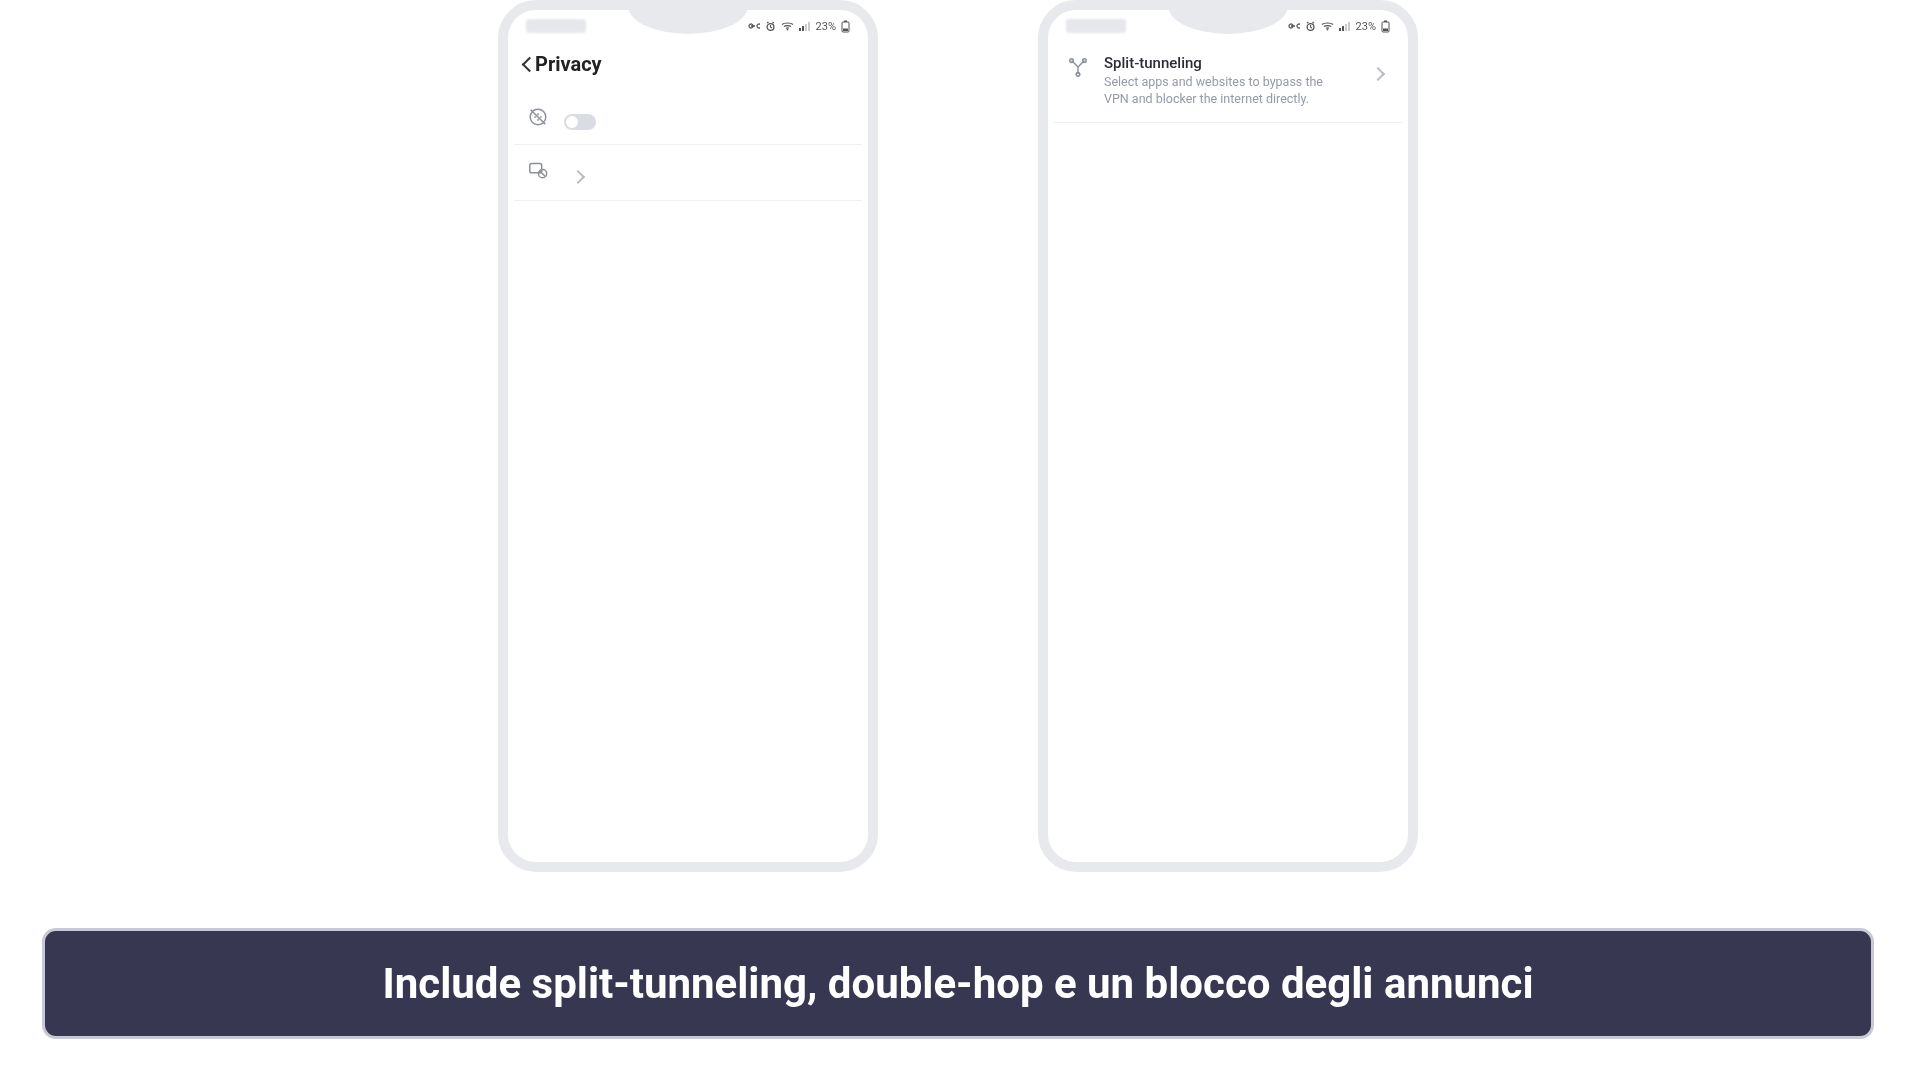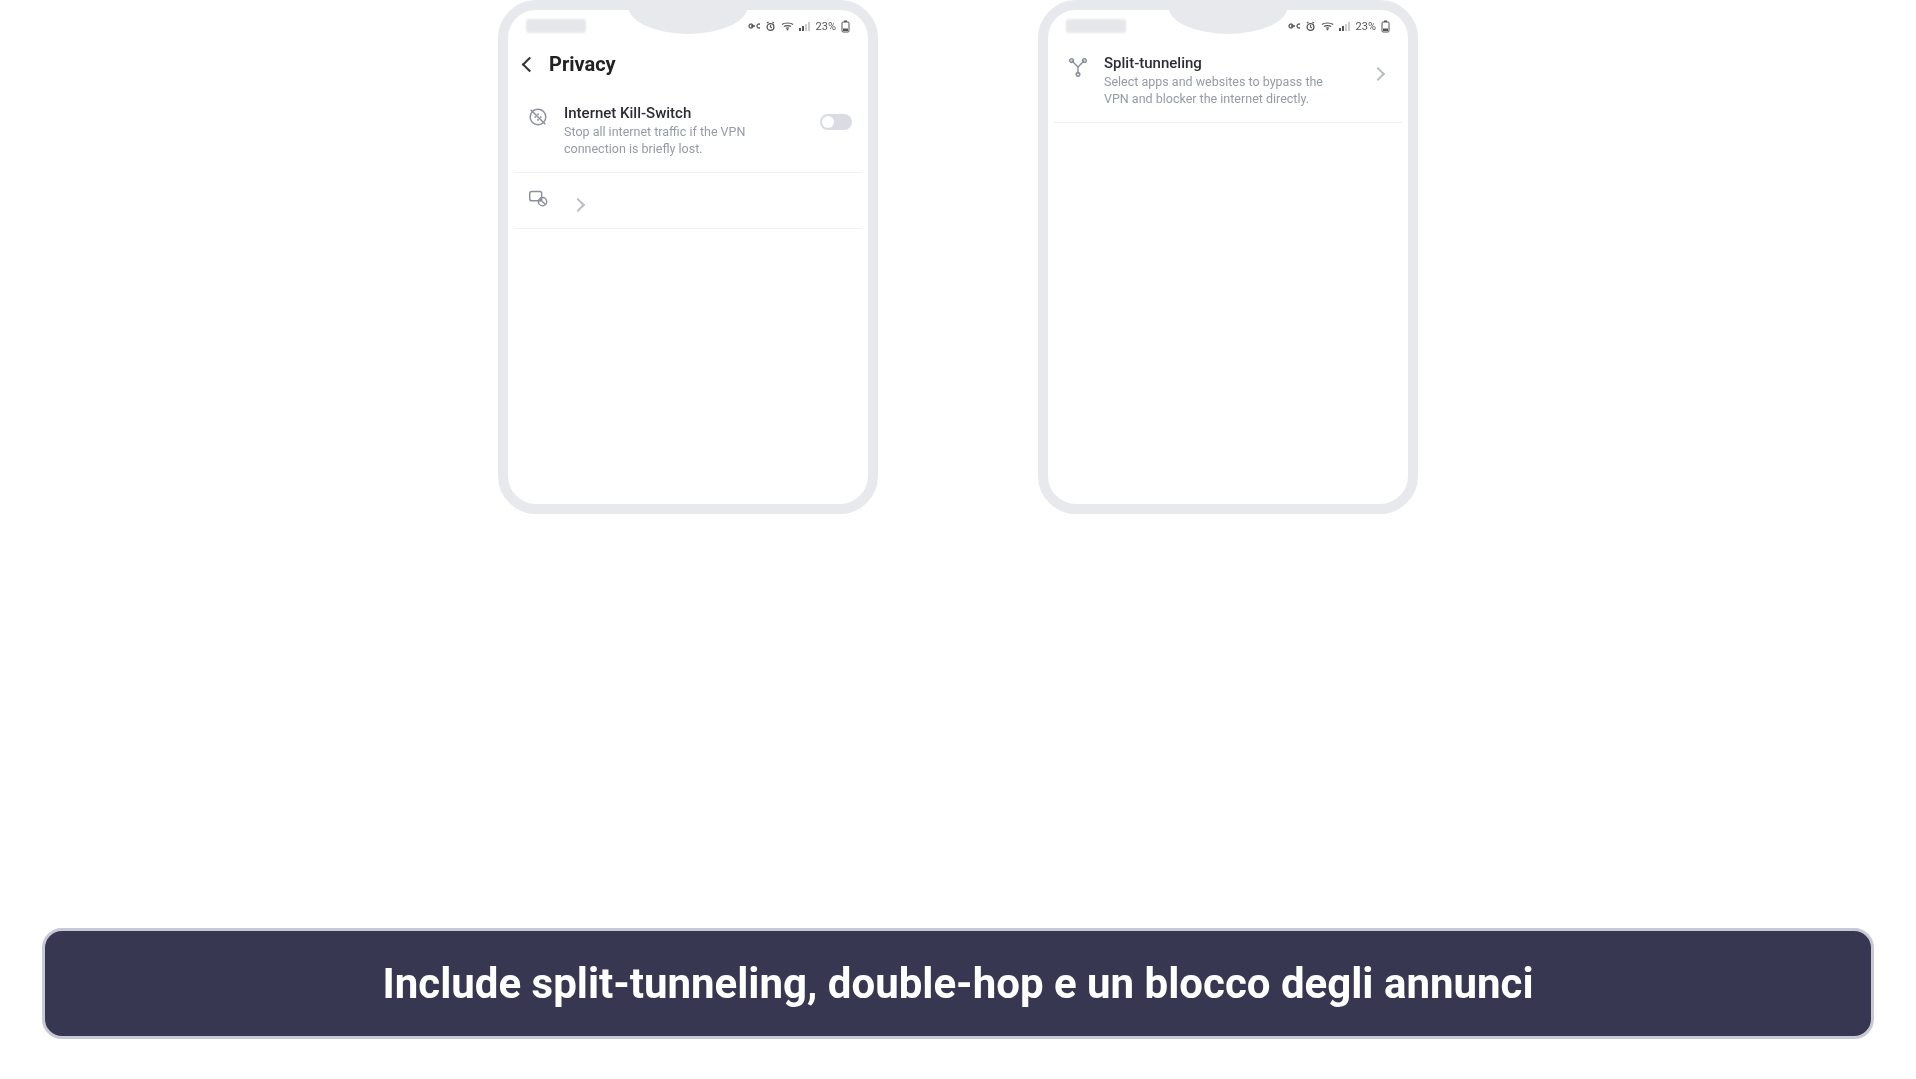--- a/index.html
+++ b/index.html
@@ -12,21 +12,21 @@
     position: relative;
   }
   .phones-row {
     display: flex;
     justify-content: center;
     gap: 160px;
     padding-top: 0;
   }
   .phone {
     width: 380px;
-    height: 514px;
+    height: 872px;
     background: #ffffff;
     border: 10px solid #e8e9ed;
     border-radius: 38px;
     position: relative;
     overflow: hidden;
   }
   .notch {
     position: absolute;
     top: -4px;
     left: 50%;
@@ -61,21 +61,20 @@
     align-items: center;
     gap: 5px;
   }
   .status-icon {
     display: inline-flex;
     align-items: center;
   }
   .page-header {
     display: flex;
     align-items: center;
-    gap: 14px;
     padding: 10px 16px 16px 16px;
   }
   .page-title {
     font-size: 20px;
     font-weight: 700;
     color: #222;
   }
   .list {
     padding: 0 6px;
   }
@@ -153,21 +152,21 @@
     transform: rotate(-45deg);
   }
   .banner {
     position: absolute;
     left: 42px;
     right: 42px;
     bottom: 40px;
     background: #373752;
     color: #ffffff;
     border: 3px solid #c7c9d6;
-    border-radius: 20px;
+    border-radius: 14px;
     padding: 28px 24px;
     text-align: center;
     font-size: 42px;
     font-weight: 700;
   }
   svg { display: block; }
 </style>
 </head>
 <body>
 
@@ -222,24 +221,20 @@
 
     <div class="list">
 
       <div class="row">
         <div class="row-icon">
           <svg width="22" height="22" viewBox="0 0 24 24" fill="none" stroke="#8b909b" stroke-width="1.6">
             <circle cx="12" cy="12" r="8.5"></circle>
             <path d="M4 4l16 16"></path>
             <path d="M8 12h2M14 12h2M12 8v2M12 14v2"></path>
           </svg>
-        </div>
-        <div class="row-body">
-          <div class="row-title">Internet Kill-Switch</div>
-          <div class="row-desc">Stop all internet traffic if the VPN connection is briefly lost.</div>
         </div>
         <div class="row-action">
           <div class="toggle"></div>
         </div>
       </div>
 
       <div class="row">
         <div class="row-icon">
           <svg width="22" height="22" viewBox="0 0 24 24" fill="none" stroke="#8b909b" stroke-width="1.6">
             <rect x="3" y="5" width="13" height="10" rx="2"></rect>

